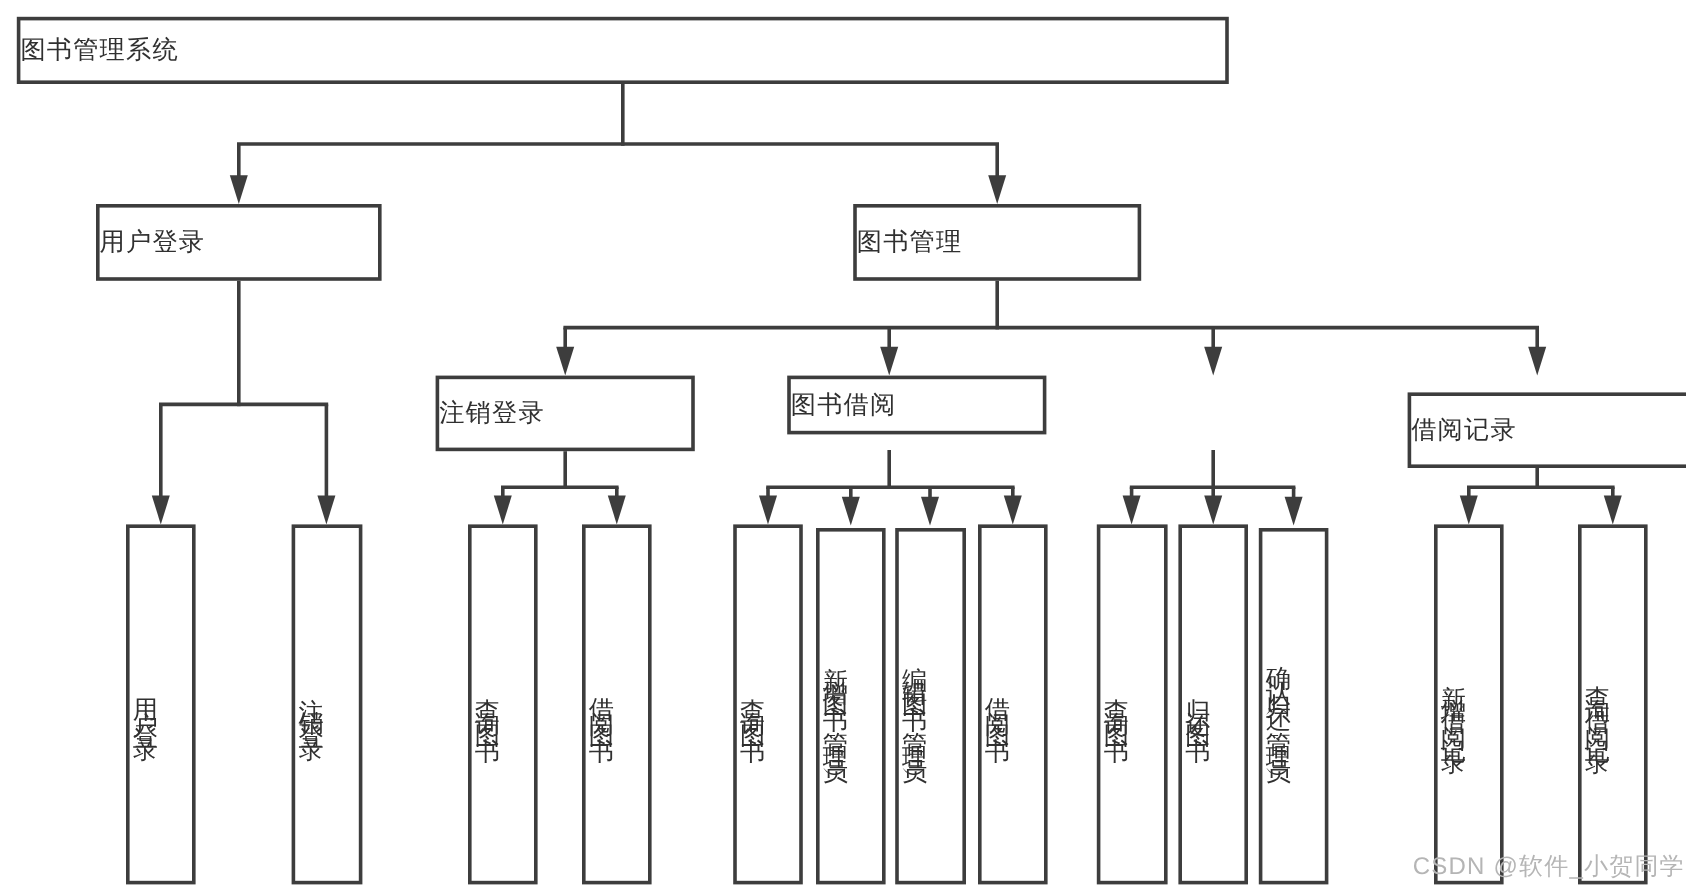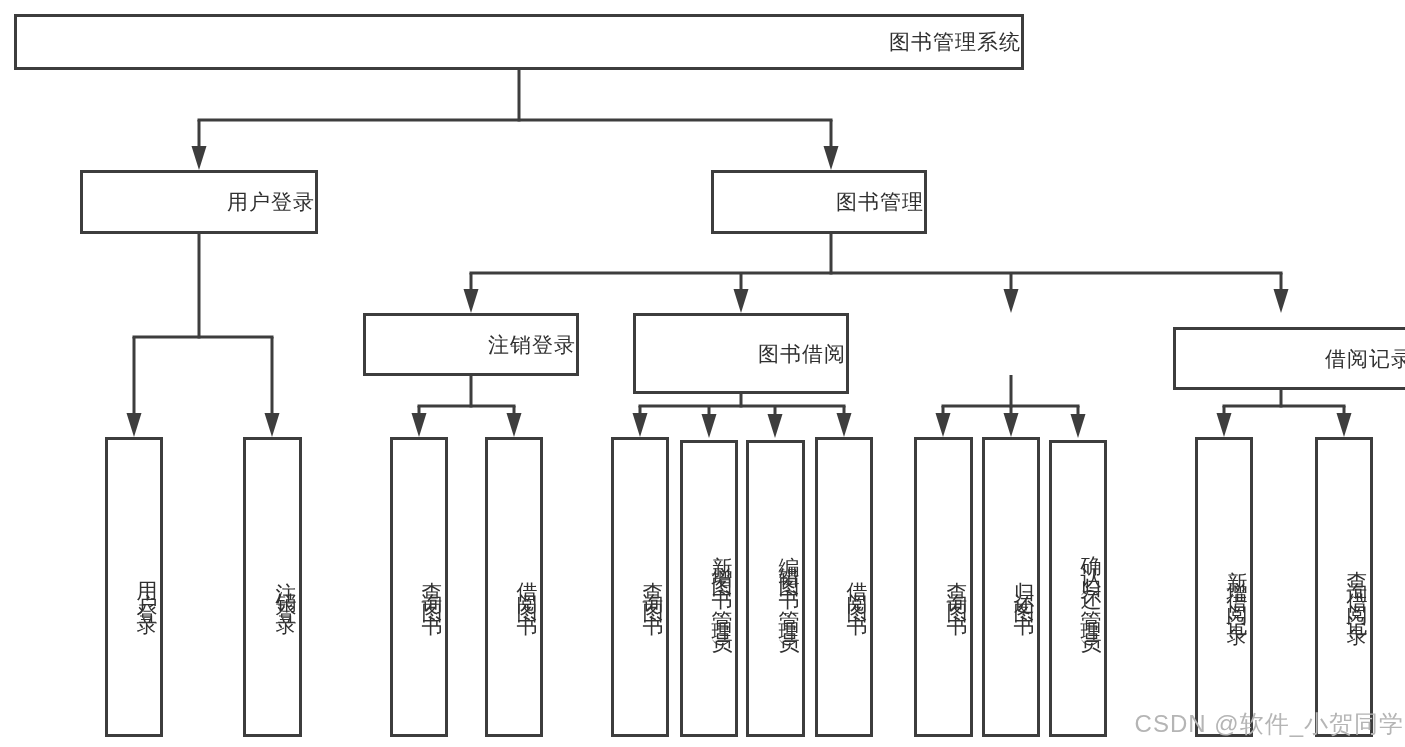--- a/index.html
+++ b/index.html
@@ -9,33 +9,33 @@
     font-family:"Liberation Sans", sans-serif;
     color:var(--text,#303030);
   }
   #connectors{position:absolute;left:0;top:0;z-index:1;}
   #connectors line{stroke:var(--line,#3d3d3d);stroke-width:3;}
   #connectors polygon{fill:var(--line,#3d3d3d);stroke:none;}
   .box{
     position:absolute;z-index:2;box-sizing:border-box;
     background:var(--box-fill,#fff);
     border:3px solid var(--line,#3d3d3d);
-    display:flex;align-items:center;justify-content:flex-end;
+    display:flex;align-items:center;justify-content:flex-start;
   }
   .box .lbl{
     font-size:21px;line-height:1.2;letter-spacing:1px;white-space:nowrap;
     color:var(--text,#303030);
   }
   .box.v .lbl{
     writing-mode:vertical-rl;text-orientation:mixed;
     letter-spacing:11px;white-space:normal;
   }
   #watermark{
     position:absolute;z-index:3;right:1px;top:708px;
-    font-size:24px;letter-spacing:1px;
+    font-size:20px;letter-spacing:1px;
     color:var(--watermark,#b5b5b5);
     white-space:nowrap;
   }
 </style>
 </head>
 <body>
 
 <div id="canvas">
 
   <svg id="connectors" width="1405" height="747" viewBox="0 0 1405 747">
@@ -114,28 +114,28 @@
     </g>
   </svg>
 
   <div class="box" style="left:14px;top:14px;width:1010px;height:56px">
     <span class="lbl">图书管理系统</span>
   </div>
 
   <div class="box" style="left:80px;top:170px;width:238px;height:64px">
     <span class="lbl">用户登录</span>
   </div>
-  <div class="box" style="left:711px;top:170px;width:216px;height:64px">
+  <div class="box" style="left:711px;top:170px;width:240px;height:64px">
     <span class="lbl">图书管理</span>
   </div>
 
   <div class="box" style="left:363px;top:313px;width:216px;height:63px">
     <span class="lbl">注销登录</span>
   </div>
-  <div class="box" style="left:633px;top:313px;width:216px;height:81px">
+  <div class="box" style="left:656px;top:313px;width:216px;height:49px">
     <span class="lbl">图书借阅</span>
   </div>
   <div class="box" style="left:1173px;top:327px;width:243px;height:63px">
     <span class="lbl">借阅记录</span>
   </div>
 
   <div class="box v" style="left:105px;top:437px;width:58px;height:300px">
     <span class="lbl">用户登录</span>
   </div>
   <div class="box v" style="left:243px;top:437px;width:59px;height:300px">

